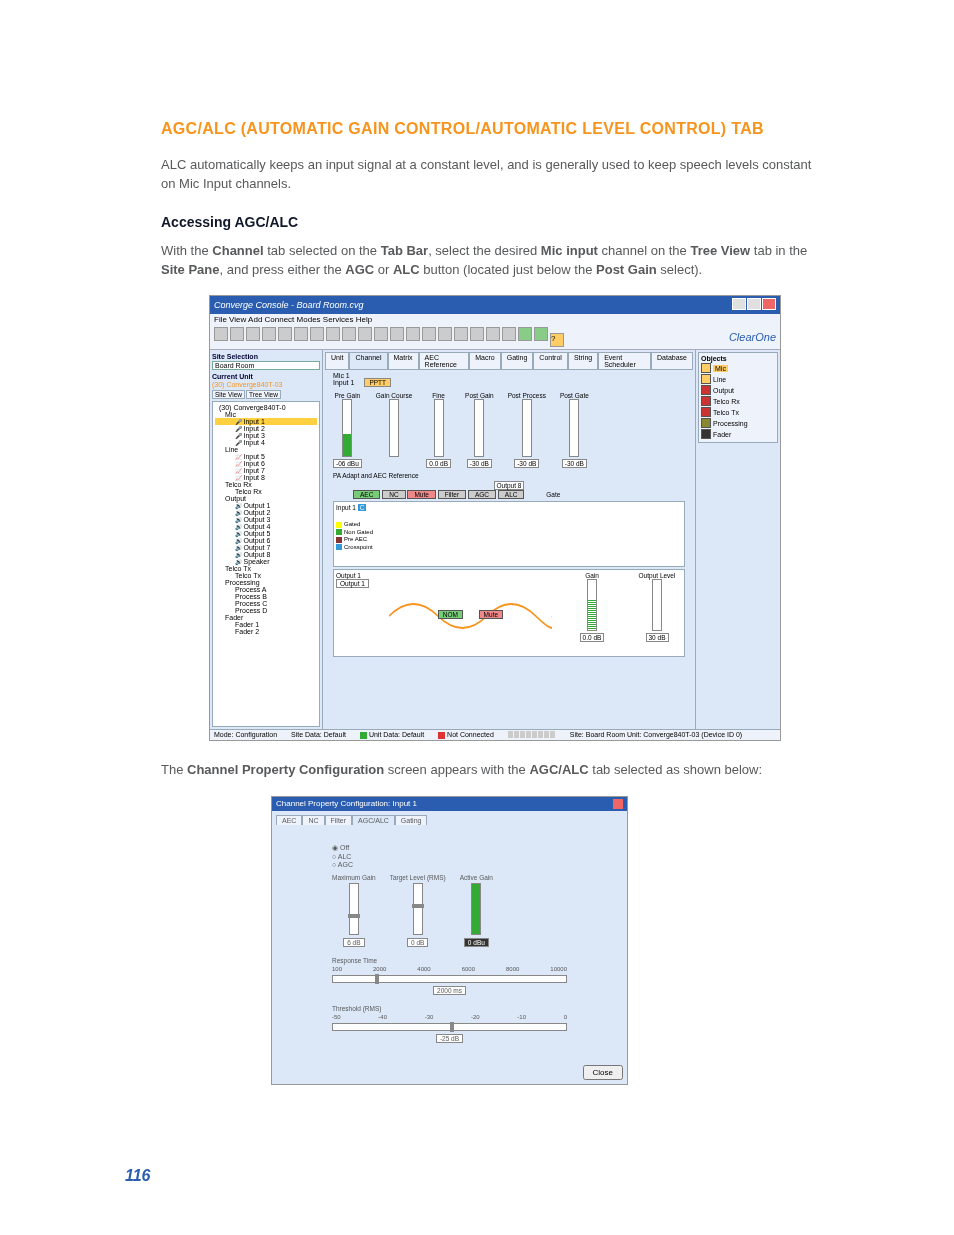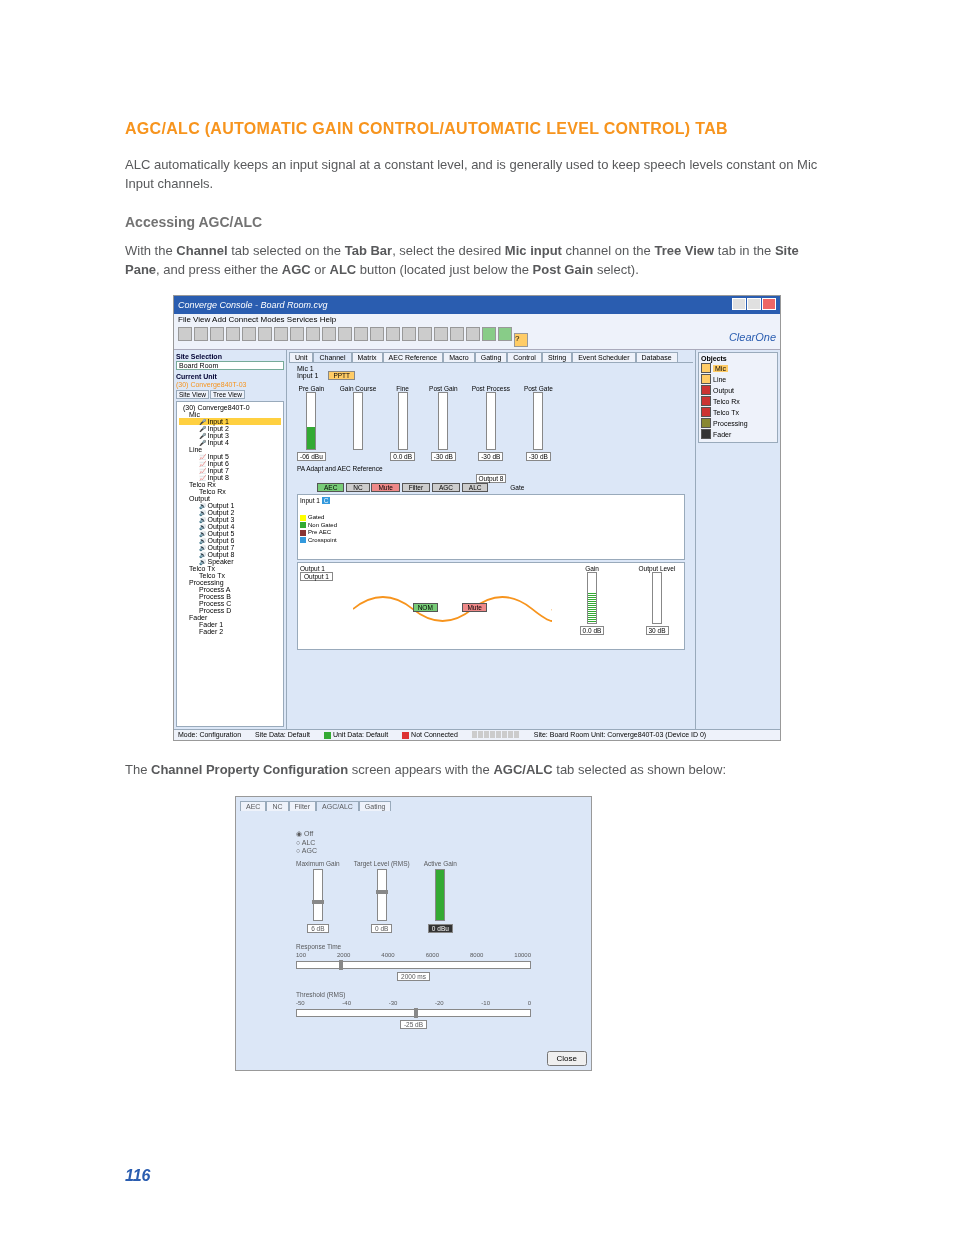--- a/index.html
+++ b/index.html
@@ -6,30 +6,31 @@
     margin: 0;
     background: #fff;
     font-family: Arial, Helvetica, sans-serif;
     color: #58595b;
     width: 954px;
     height: 1235px;
     position: relative;
   }
   .page {
     padding: 120px 125px 0 125px;
+    margin-left: 36px;
   }
   h1.section {
     color: #f7941d;
     font-size: 16px;
     font-weight: bold;
     letter-spacing: 0.3px;
     margin: 0 0 18px 0;
   }
   h2.subhead {
-    color: #737373;
+    color: #0f172a;
     font-size: 14px;
     font-weight: bold;
     margin: 20px 0 12px 0;
   }
   p {
     font-size: 13px;
     line-height: 1.45;
     margin: 0 0 14px 0;
     color: #58595b;
   }
@@ -354,20 +355,24 @@
       <span class="meterbar"><span></span><span></span><span></span><span></span><span></span><span></span><span></span><span></span></span>
       <span>Site: Board Room   Unit: Converge840T-03 (Device ID 0)</span>
     </div>
   </div>
 
   <p>
     <span>The </span><b>Channel Property Configuration</b><span> screen appears with the </span><b>AGC/ALC</b><span> tab selected as shown below:</span>
   </p>
 
   <div class="fig2">
+    <div class="titlebar">
+      <span>Channel Property Configuration: Input 1</span>
+      <span style="background:#e66;width:10px;height:10px;display:inline-block;"></span>
+    </div>
     <div class="tabs2">
       <span>AEC</span>
       <span>NC</span>
       <span>Filter</span>
       <span class="active">AGC/ALC</span>
       <span>Gating</span>
     </div>
     <div class="panel">
       <div class="radio">◉ <span>Off</span></div>
       <div class="radio">○ <span>ALC</span></div>

